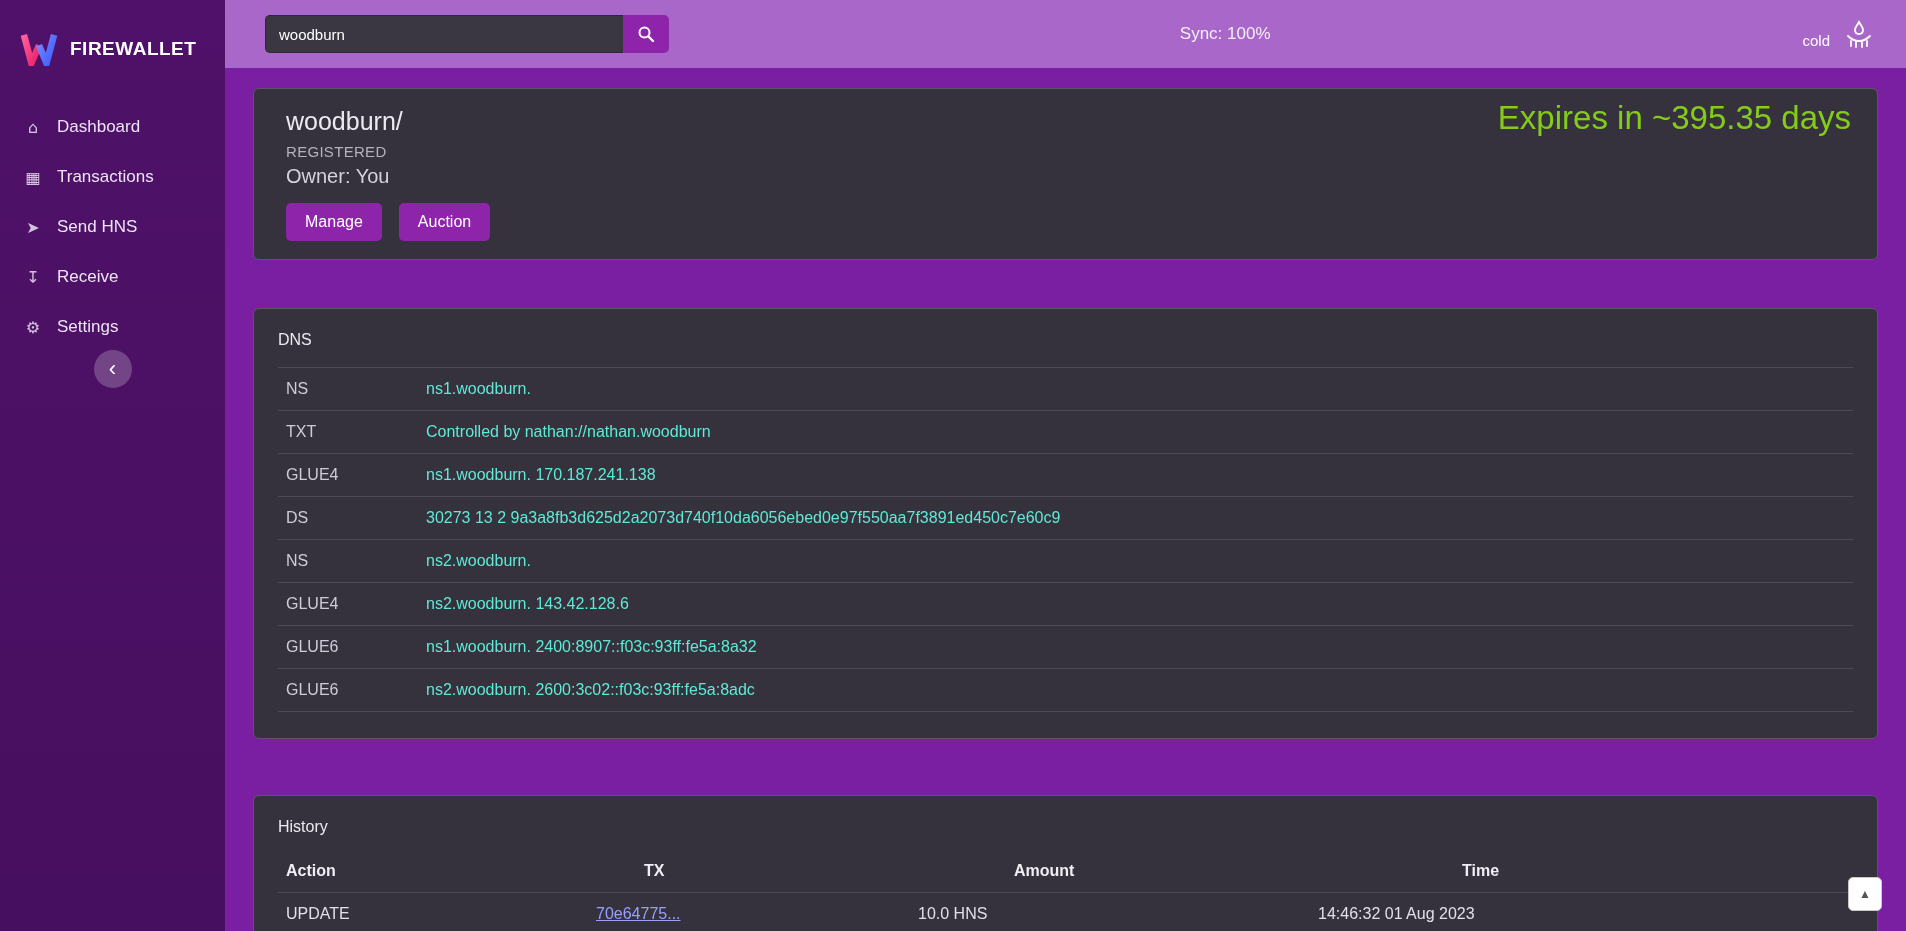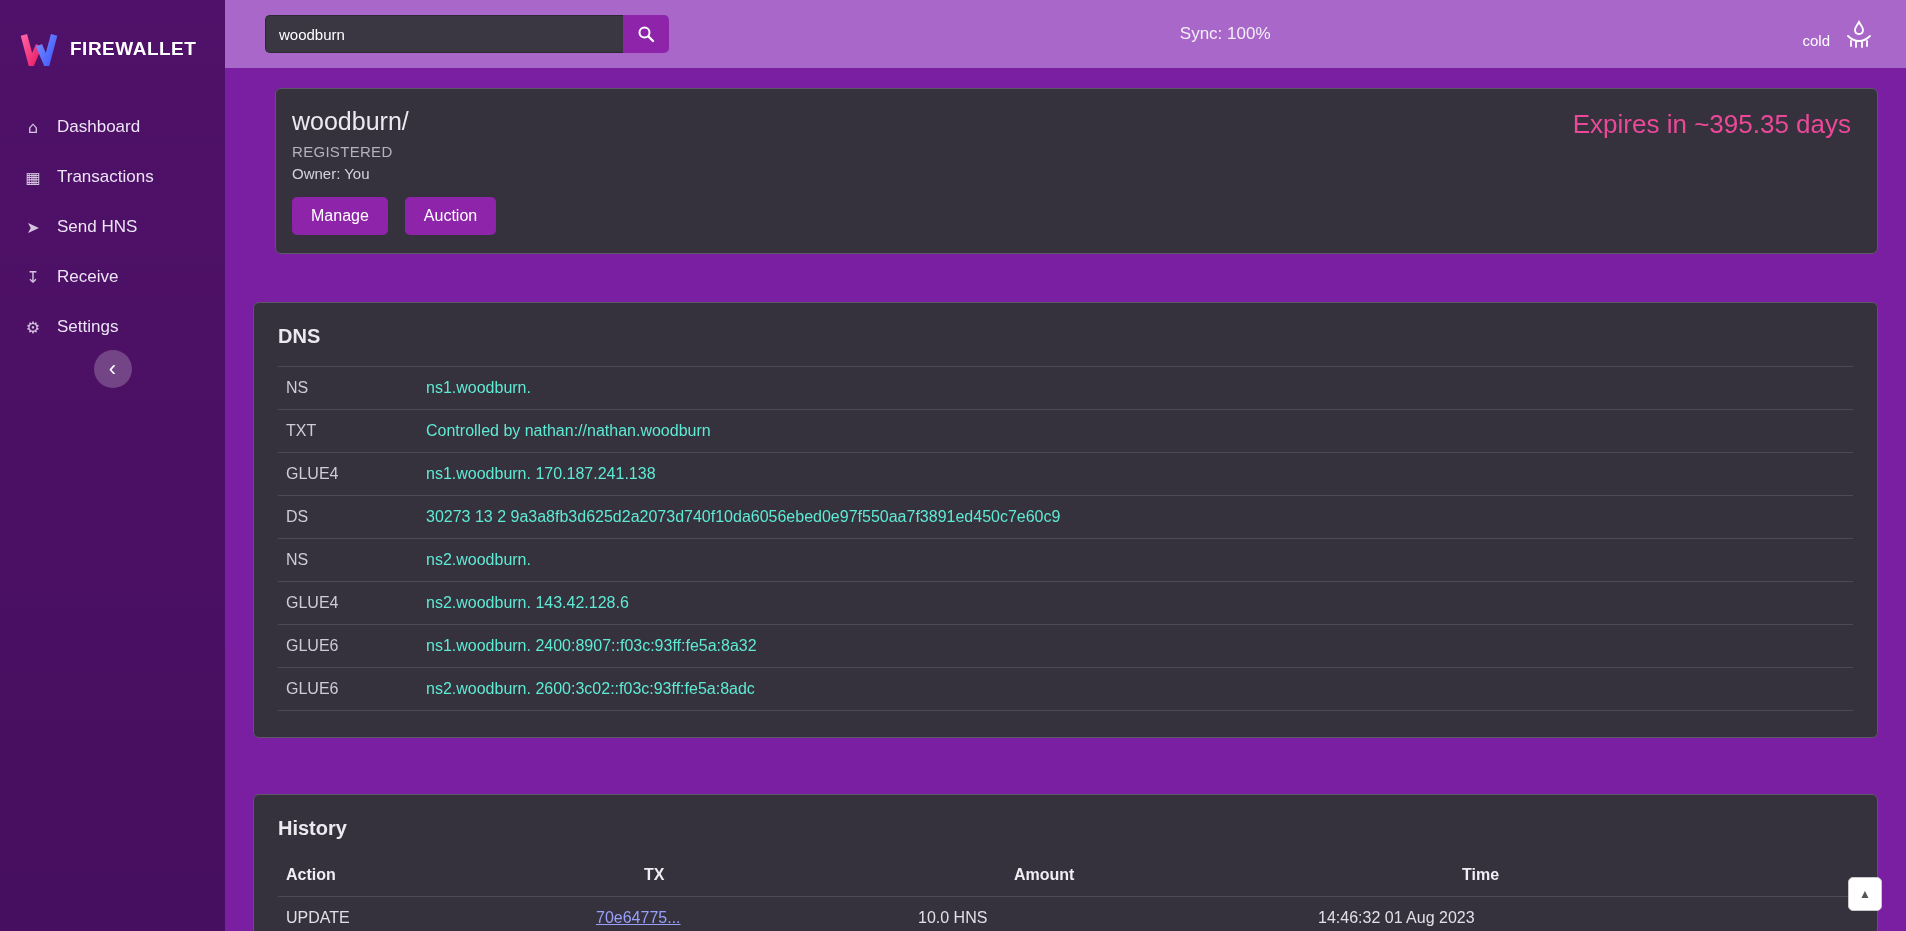--- a/index.html
+++ b/index.html
@@ -49,33 +49,33 @@
   .sync { position:absolute; left:59.5%; transform:translateX(-50%); color:#f4eff8; font-size:17px; }
   .right-group { margin-left:auto; display:flex; align-items:flex-end; gap:12px; }
   .cold-label { font-size:15px; color:#ffffff; }
 
   
   .content { flex:1; padding:20px 28px; overflow:hidden; position:relative; }
   .card {
     background:#35323e; border:1px solid #5b5766; border-radius:6px; color:#e6e3ea;
   }
 
-  .name-card { padding:18px 16px; position:relative; margin-bottom:48px;margin-left:22px; }
+  .name-card { padding:18px 32px; position:relative; margin-bottom:48px; }
   .name-title { font-size:25px; color:#eceaf0; }
   .status-line { font-size:15px; color:#b6b0bf; margin-top:7px; letter-spacing:.3px; }
-  .owner-line { font-size:15px; color:#d6d2dd; margin-top:5px; }
+  .owner-line { font-size:20px; color:#d6d2dd; margin-top:5px; }
   .btn-row { margin-top:15px; display:flex; gap:17px; }
   .btn {
     background:#8e24aa; color:#ffffff; border:none; border-radius:5px;
     padding:10px 19px; font-size:16px; cursor:pointer;
   }
-  .expiry { position:absolute; top:20px; right:26px; font-size:26px; color:#ec4899; }
+  .expiry { position:absolute; top:10px; right:26px; font-size:33px; color:#84cc16; }
 
   .section-card { padding:18px 24px 26px; margin-bottom:56px; }
-  .section-title { font-size:20px; margin:4px 0 18px; font-weight:700; color:#eceaf0; }
+  .section-title { font-size:16px; margin:4px 0 18px; font-weight:400; color:#eceaf0; }
 
   .dns-table { border-top:1px solid #4d4955; }
   .dns-row {
     display:grid; grid-template-columns:140px 1fr;
     padding:12px 0 12px 8px; border-bottom:1px solid #4d4955; font-size:16px;
   }
   .dns-type { color:#cfcbd8; }
   .dns-value { color:#5eead4; word-break:break-all; }
 
   .hist-header {

